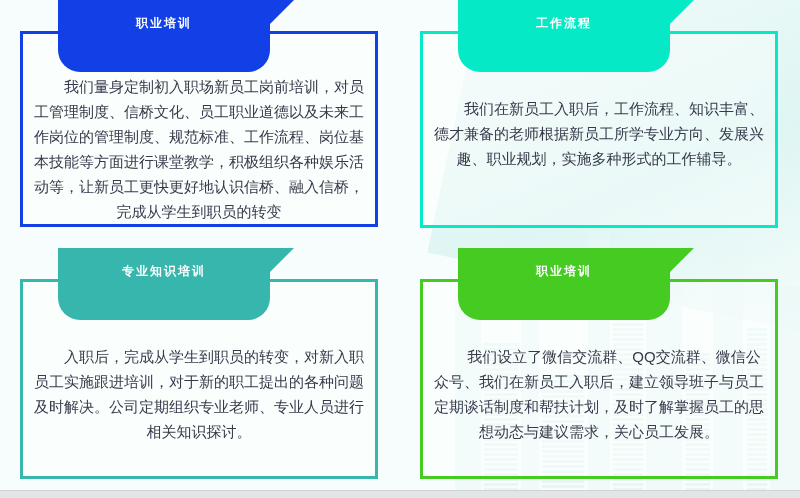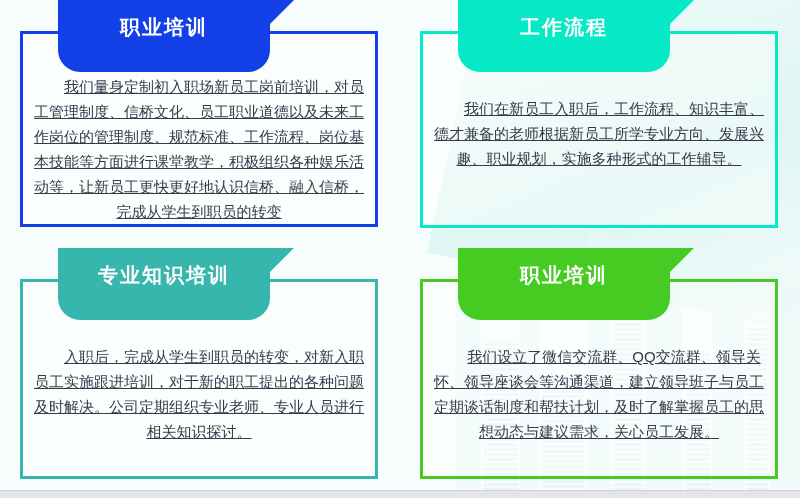--- a/index.html
+++ b/index.html
@@ -78,21 +78,21 @@
     height: 72px;
     background: var(--c);
     border-radius: 0 0 22px 22px;
     z-index: 3;
     display: flex;
     align-items: flex-start;
     justify-content: center;
   }
   .tab-title {
     color: #ffffff;
-    font-size: 20px;
+    font-size: 12px;
     font-weight: bold;
     letter-spacing: 2px;
     line-height: 1;
     margin-top: 17px;
     white-space: nowrap;
   }
   
   .fold {
     position: absolute;
     left: 250px;
@@ -107,21 +107,20 @@
     position: absolute;
     left: 12px;
     top: 74px;
     width: 334px;
     color: #373a4a;
     font-size: 15px;
     line-height: 25px;
     text-align: center;
     text-indent: 30px;
     z-index: 4;
-    text-decoration: underline;
   }
   .card-body.lower { top: 96px; }
 
   
   #card-1 { left: 20px;  top: 0px;   --c: #1240e6; }
   #card-2 { left: 420px; top: 0px;   --c: #05e9c6; }
   #card-3 { left: 20px;  top: 248px; --c: #37b6ad; }
   #card-4 { left: 420px; top: 248px; --c: #45cb21; }
 
   #card-1 .card-frame { width: 358px; height: 196px; }
@@ -175,17 +174,17 @@
     </div>
     <div class="card-body lower">入职后，完成从学生到职员的转变，对新入职员工实施跟进培训，对于新的职工提出的各种问题及时解决。公司定期组织专业老师、专业人员进行相关知识探讨。</div>
   </div>
 
   <div class="card" id="card-4" style="--c: #45cb21;">
     <div class="card-frame"></div>
     <div class="fold"></div>
     <div class="tab">
       <span class="tab-title">职业培训</span>
     </div>
-    <div class="card-body lower">我们设立了微信交流群、QQ交流群、领导关怀、领导座谈会等沟通渠道，建立领导班子与员工定期谈话制度和帮扶计划，及时了解掌握员工的思想动态与建议需求，关心员工发展。</div>
+    <div class="card-body lower">我们设立了微信交流群、QQ交流群、微信公众号、我们在新员工入职后，建立领导班子与员工定期谈话制度和帮扶计划，及时了解掌握员工的思想动态与建议需求，关心员工发展。</div>
   </div>
 
   <div class="bottom-strip"></div>
 </div>
 
 </body></html>

